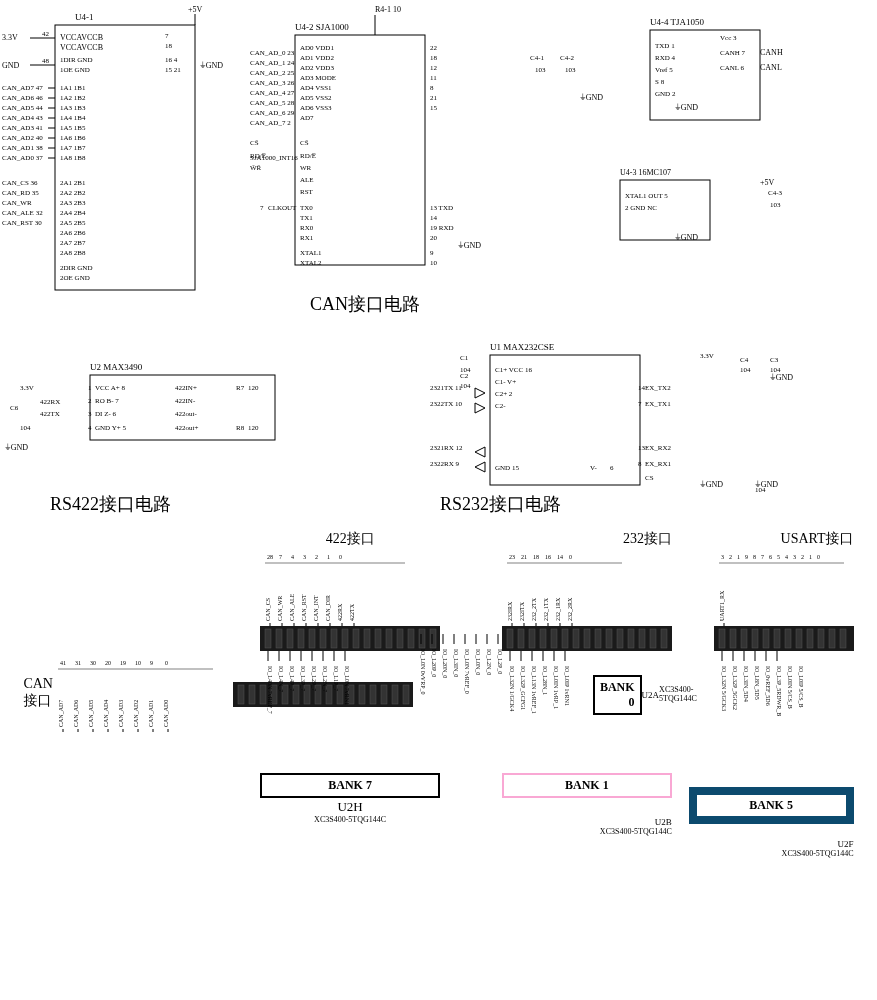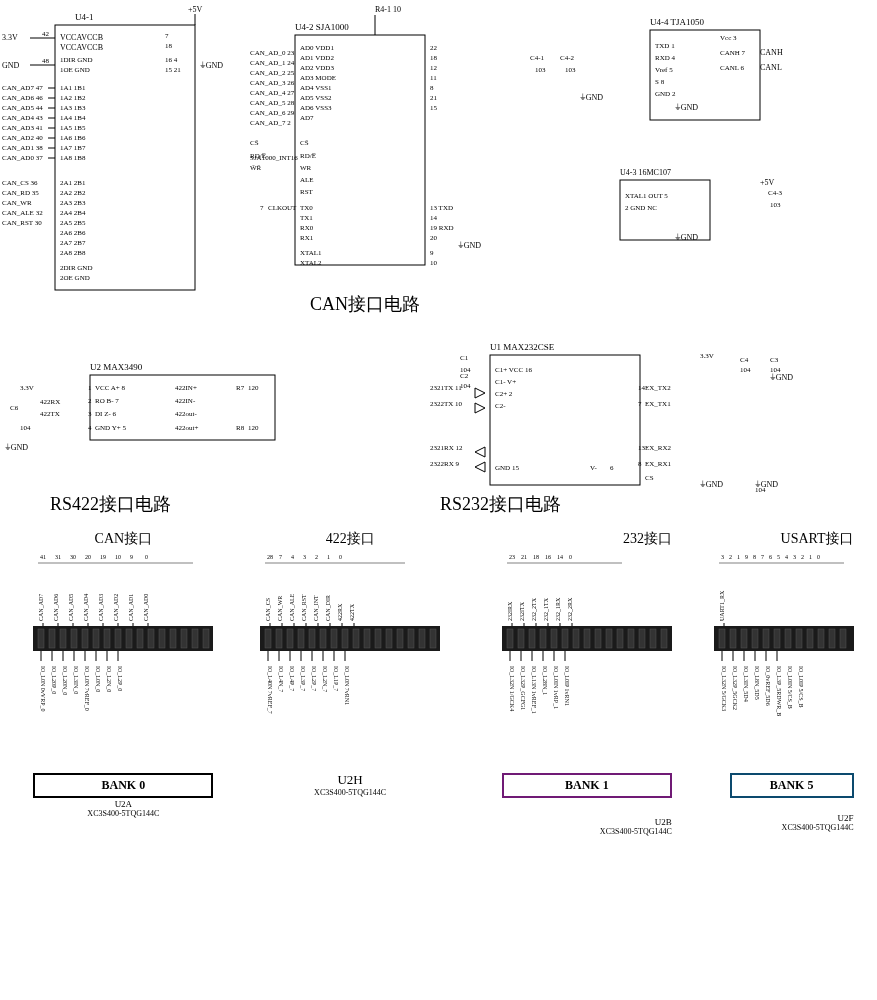--- a/index.html
+++ b/index.html
@@ -288,21 +288,21 @@
     <polygon points="485,462 485,472 475,467" fill="white" stroke="black" stroke-width="1"></polygon>
 
     <text x="50" y="510" font-size="18" font-family="serif">RS422接口电路</text>
 
     <text x="440" y="510" font-size="18" font-family="serif">RS232接口电路</text>
 
   </svg>
 
   <div style="position:absolute; top:530px; left:0; width:877px; display:flex; flex-direction:row; justify-content:space-around; padding:0 10px;">
 
-    <div style="display:flex; flex-direction:column; align-items:center; width:200px;">
+    <div style="display:flex; flex-direction:row; align-items:center; width:200px;">
       <div style="font-size:14px; font-family:serif; margin-bottom:3px;">CAN接口</div>
 
       <div style="position:relative; width:180px; height:75px; border-bottom:none;">
         <svg width="180" height="75">
 
           <text x="10" y="70" font-size="6" transform="rotate(-90,10,70)">CAN_AD7</text>
           <text x="25" y="70" font-size="6" transform="rotate(-90,25,70)">CAN_AD6</text>
           <text x="40" y="70" font-size="6" transform="rotate(-90,40,70)">CAN_AD5</text>
           <text x="55" y="70" font-size="6" transform="rotate(-90,55,70)">CAN_AD4</text>
           <text x="70" y="70" font-size="6" transform="rotate(-90,70,70)">CAN_AD3</text>
@@ -370,21 +370,21 @@
           <text x="19" y="15" font-size="6" transform="rotate(90,19,15)">IO_L20P_0</text>
           <text x="30" y="15" font-size="6" transform="rotate(90,30,15)">IO_L20N_0</text>
           <text x="41" y="15" font-size="6" transform="rotate(90,41,15)">IO_L3IN_0</text>
           <text x="52" y="15" font-size="6" transform="rotate(90,52,15)">IO_L0N 7vREF_0</text>
           <text x="63" y="15" font-size="6" transform="rotate(90,63,15)">IO_L0N_0</text>
           <text x="74" y="15" font-size="6" transform="rotate(90,74,15)">IO_L2N_0</text>
           <text x="85" y="15" font-size="6" transform="rotate(90,85,15)">IO_L2P_0</text>
         </svg>
       </div>
 
-      <div style="border:2px solid black; width:180px; padding:3px 5px; text-align:center; margin-top:2px;">
+      <div style="border:2px solid black; width:180px; padding:3px 5px; text-align:right; margin-top:2px;">
         <div style="font-size:12px; font-weight:bold;">BANK 0</div>
       </div>
       <div style="font-size:9px; margin-top:1px;">U2A</div>
       <div style="font-size:8px;">XC3S400-5TQG144C</div>
     </div>
 
     <div style="display:flex; flex-direction:column; align-items:center; width:200px;">
       <div style="font-size:14px; font-family:serif; margin-bottom:3px;">422接口</div>
 
       <div style="width:180px; height:75px; position:relative;">
@@ -451,20 +451,23 @@
           <text x="19" y="15" font-size="6" transform="rotate(90,19,15)">IO_L4N_7</text>
           <text x="30" y="15" font-size="6" transform="rotate(90,30,15)">IO_L4P_7</text>
           <text x="41" y="15" font-size="6" transform="rotate(90,41,15)">IO_L3P_7</text>
           <text x="52" y="15" font-size="6" transform="rotate(90,52,15)">IO_L2P_7</text>
           <text x="63" y="15" font-size="6" transform="rotate(90,63,15)">IO_L2N_7</text>
           <text x="74" y="15" font-size="6" transform="rotate(90,74,15)">IO_L1P_7</text>
           <text x="85" y="15" font-size="6" transform="rotate(90,85,15)">IO_L0N 7vRN1</text>
         </svg>
       </div>
 
+      <div style="border:2px solid black; width:180px; padding:3px 5px; text-align:center; margin-top:2px;">
+        <div style="font-size:12px; font-weight:bold;">BANK 7</div>
+      </div>
       <div style="font-size:13px; margin-top:1px;">U2H</div>
       <div style="font-size:8px;">XC3S400-5TQG144C</div>
     </div>
 
     <div style="display:flex; flex-direction:column; align-items:flex-end; width:195px;">
       <div style="font-size:14px; font-family:serif; margin-bottom:3px;">232接口</div>
 
       <div style="width:170px; height:75px; position:relative;">
         <svg width="170" height="75">
           <text x="10" y="70" font-size="6" transform="rotate(-90,10,70)">232IRX</text>
@@ -519,21 +522,21 @@
           <line x1="63" y1="0" x2="63" y2="10" stroke="black" stroke-width="1"></line>
           <text x="8" y="15" font-size="6" transform="rotate(90,8,15)">IO_L32N 1/GCK4</text>
           <text x="19" y="15" font-size="6" transform="rotate(90,19,15)">IO_L32P_GCFG1</text>
           <text x="30" y="15" font-size="6" transform="rotate(90,30,15)">IO_L13N 1vREF_1</text>
           <text x="41" y="15" font-size="6" transform="rotate(90,41,15)">IO_L28N_1</text>
           <text x="52" y="15" font-size="6" transform="rotate(90,52,15)">IO_L0IN 1vRP_1</text>
           <text x="63" y="15" font-size="6" transform="rotate(90,63,15)">IO_L0IP 1vRN1</text>
         </svg>
       </div>
 
-      <div style="border:2px solid #701a75; width:170px; padding:3px 5px; text-align:center; margin-top:2px;">
+      <div style="border:2px solid #f9a8d4; width:170px; padding:3px 5px; text-align:center; margin-top:2px;">
         <div style="font-size:12px; font-weight:bold;">BANK 1</div>
       </div>
       <div style="font-size:9px; margin-top:19px;">U2B</div>
       <div style="font-size:8px;">XC3S400-5TQG144C</div>
     </div>
 
     <div style="display:flex; flex-direction:column; align-items:flex-end; width:155px;">
       <div style="font-size:14px; font-family:serif; margin-bottom:3px;">USART接口</div>
 
       <div style="width:140px; height:75px; position:relative;">
@@ -586,21 +589,21 @@
           <text x="19" y="15" font-size="6" transform="rotate(90,19,15)">IO_L32P_5GCK2</text>
           <text x="30" y="15" font-size="6" transform="rotate(90,30,15)">IO_L3IN_5D4</text>
           <text x="41" y="15" font-size="6" transform="rotate(90,41,15)">IO_L8N_5D5</text>
           <text x="52" y="15" font-size="6" transform="rotate(90,52,15)">IO_0vREF_5D6</text>
           <text x="63" y="15" font-size="6" transform="rotate(90,63,15)">IO_L3P_5RDWR_B</text>
           <text x="74" y="15" font-size="6" transform="rotate(90,74,15)">IO_L0IN 5/CS_B</text>
           <text x="85" y="15" font-size="6" transform="rotate(90,85,15)">IO_L0IP 5/CS_B</text>
         </svg>
       </div>
 
-      <div style="border:2px solid #0c4a6e; width:124px; padding:3px 5px; text-align:center; margin-top:2px;">
+      <div style="border:8px solid #0c4a6e; width:165px; padding:3px 5px; text-align:center; margin-top:16px;">
         <div style="font-size:12px; font-weight:bold;">BANK 5</div>
       </div>
       <div style="font-size:9px; margin-top:15px;">U2F</div>
       <div style="font-size:8px;">XC3S400-5TQG144C</div>
     </div>
 
   </div>
 
 </div>
 

